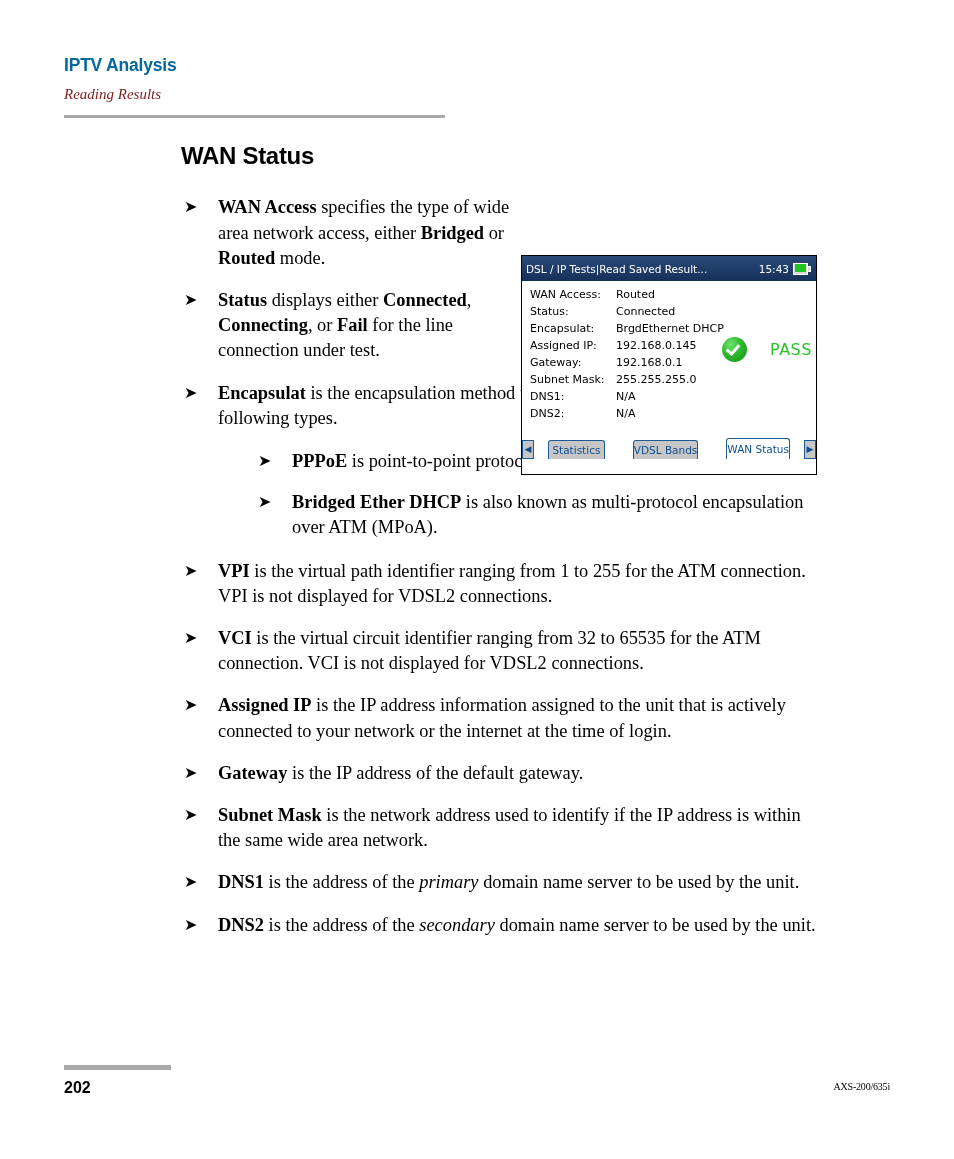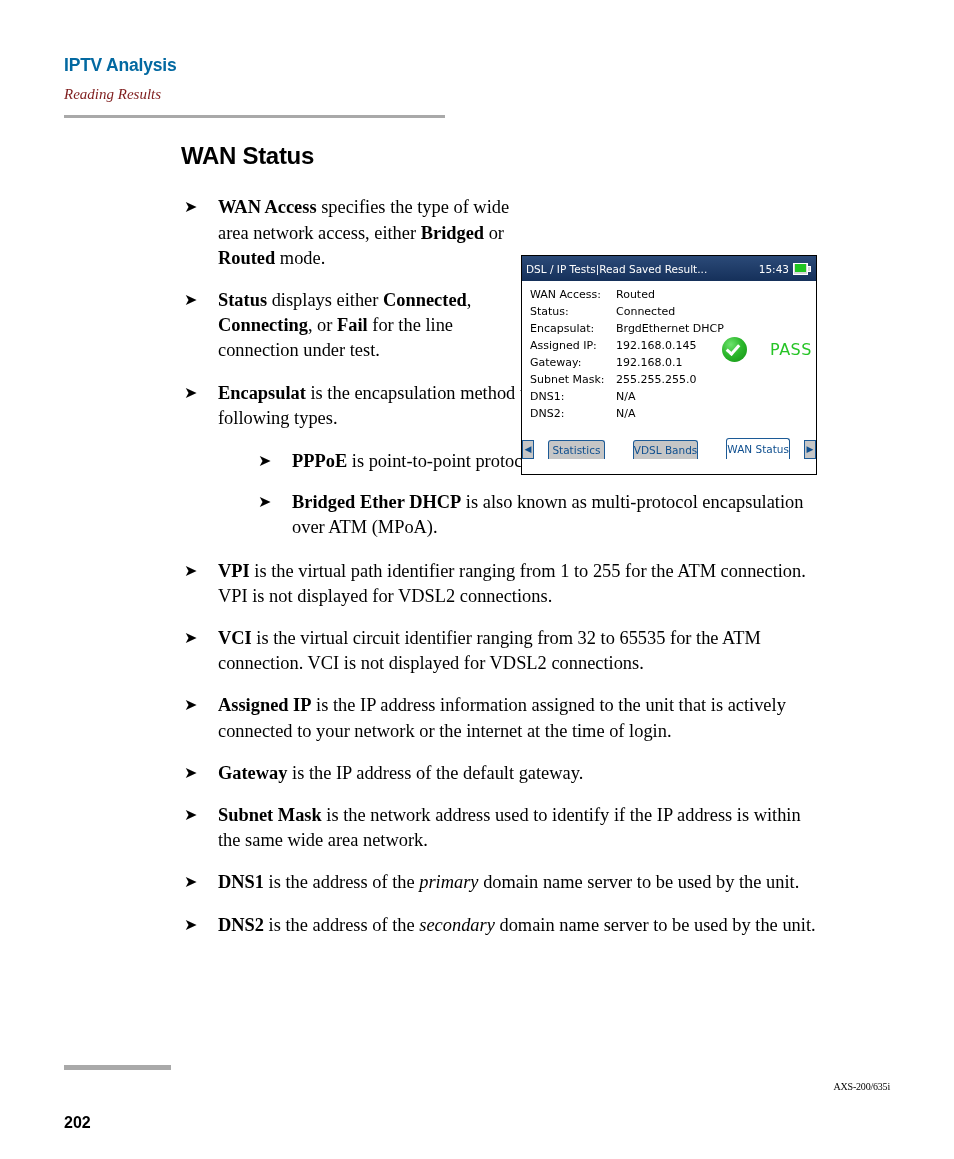--- a/index.html
+++ b/index.html
@@ -283,21 +283,20 @@
     height: 5px;
     background: #a9a9a9;
   }
   #page-number {
     position: absolute;
     left: 64px;
     top: 1079px;
     font-family: "Liberation Sans", sans-serif;
     font-weight: bold;
     font-size: 16px;
-    margin-top: 35px;
   }
   #product-name {
     position: absolute;
     right: 64px;
     top: 1081px;
     font-family: Liberation Serif, serif;
     font-size: 10px;
     letter-spacing: -0.2px;
   }
 </style>

